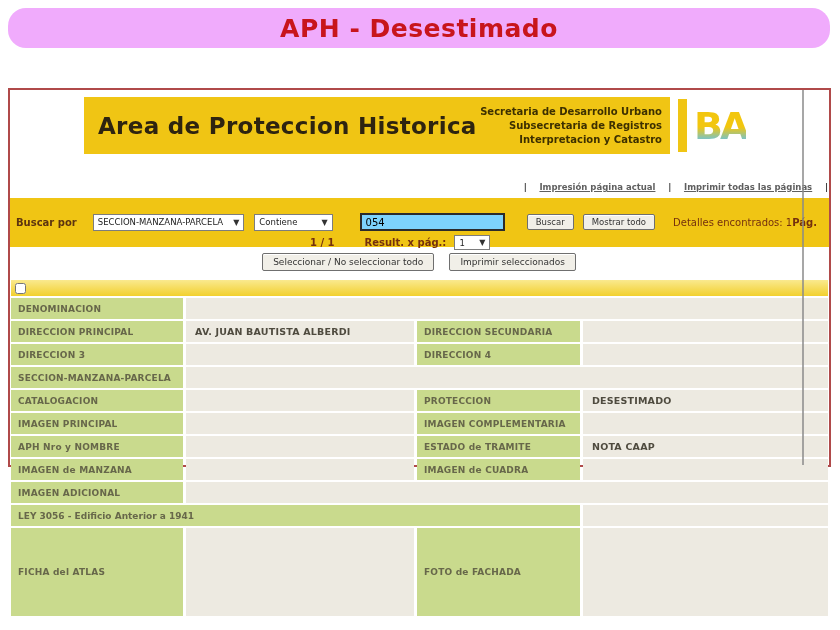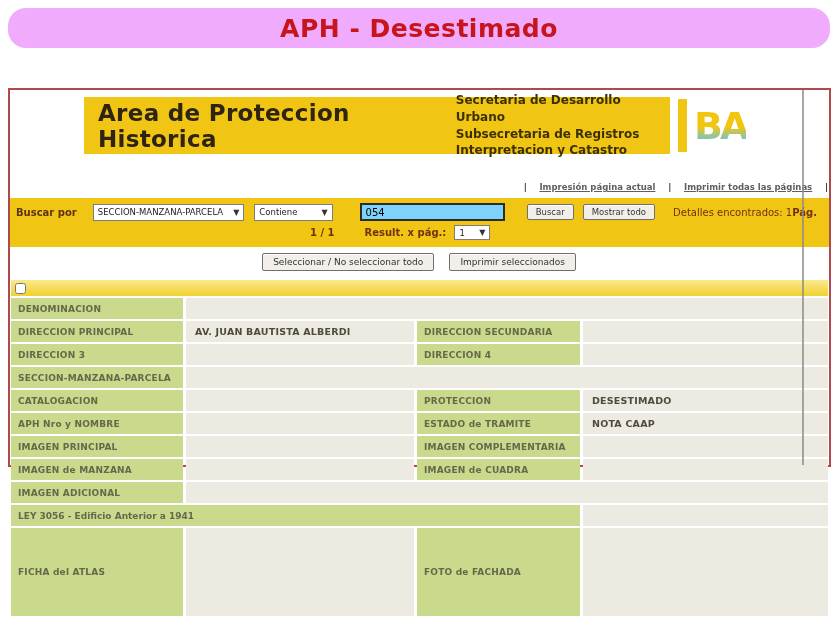--- a/index.html
+++ b/index.html
@@ -12,34 +12,34 @@
 
   
   .frame { position:absolute; left:8px; top:88px; width:823px; height:379px; border:2px solid #b04a4a; background:#ffffff; }
 
   .vline { position:absolute; left:792px; top:0; bottom:0; width:2px; background:#8a8a8a; opacity:0.75; z-index:20; }
 
   
   .hdr-bar { position:absolute; left:74px; top:7px; width:586px; height:57px; background:#f0c514;
              display:flex; align-items:center; justify-content:space-between; }
   .hdr-title { font-size:23px; font-weight:bold; color:#2e2410; padding-left:14px; letter-spacing:0.3px; }
-  .hdr-org { text-align:left; font-size:12px; font-weight:bold; color:#3d3000; line-height:1.4; padding-right:8px; }
+  .hdr-org { text-align:right; font-size:10px; font-weight:bold; color:#3d3000; line-height:1.4; padding-right:8px; }
   .hdr-sep { position:absolute; left:668px; top:9px; width:9px; height:53px; background:#f0c514; }
   .ba-logo { position:absolute; left:684px; top:10px; font-size:38px; font-weight:bold; letter-spacing:-3px;
              background:linear-gradient(180deg,#f2c60e 0%,#f2c60e 52%,#6cc3dd 78%,#bfe39a 100%);
              -webkit-background-clip:text; background-clip:text; color:transparent; line-height:52px; }
 
   
   .links { position:absolute; top:92px; left:0; width:818px; text-align:right; font-size:8.5px; color:#444; }
   .plink { color:#5f5f5f; font-weight:bold; text-decoration:underline; margin:0 10px; cursor:pointer; }
   .lsep { color:#333; font-weight:bold; }
 
   
   .search { position:absolute; top:108px; left:0; width:819px; height:49px; background:#f0c514; z-index:2; }
-  .srow1 { display:flex; align-items:center; padding-top:5px; }
+  .srow1 { display:flex; align-items:center; padding-top:15px; }
   .slabel { font-size:10px; font-weight:bold; color:#5c3410; margin-left:6px; margin-right:16px; white-space:nowrap; }
   .sel { background:#fff; border:1px solid #7d7d7d; height:17px; display:inline-flex; align-items:center;
          justify-content:space-between; padding:0 4px; font-size:8.5px; color:#222; }
   .sel-arrow { font-size:8px; color:#333; margin-left:5px; }
   .sel-field { width:176px; }
   .sel-op { width:90px; margin-left:10px; }
   .query { width:168px; height:18px; border:2px solid #2b2b2b; margin-left:27px; font-size:10px; font-weight:normal;
            padding:0 4px; font-family:"DejaVu Sans", sans-serif; background:#7dd3fc; }
   .btn3d { background:#f1efe8; border:1px solid #6f6f6f; border-radius:2px; font-size:8.5px; color:#333;
            padding:2px 8px; font-family:"DejaVu Sans", sans-serif; cursor:pointer; box-shadow:inset 0 1px 0 #fff; white-space:nowrap; }
@@ -170,33 +170,33 @@
     <div class="trow">
       <div class="cell lbl">CATALOGACION</div>
       <div class="cell val1"></div>
       <div class="cell lbl lbl2">PROTECCION</div>
       <div class="cell val2">
         <span class="vtext">DESESTIMADO</span>
       </div>
     </div>
 
     <div class="trow">
+      <div class="cell lbl">IMAGEN PRINCIPAL</div>
+      <div class="cell val1"></div>
+      <div class="cell lbl lbl2">IMAGEN COMPLEMENTARIA</div>
+      <div class="cell val2"></div>
+    </div>
+
+    <div class="trow">
       <div class="cell lbl">APH Nro y NOMBRE</div>
       <div class="cell val1"></div>
       <div class="cell lbl lbl2">ESTADO de TRAMITE</div>
       <div class="cell val2">
         <span class="vtext">NOTA CAAP</span>
       </div>
-    </div>
-
-    <div class="trow">
-      <div class="cell lbl">IMAGEN PRINCIPAL</div>
-      <div class="cell val1"></div>
-      <div class="cell lbl lbl2">IMAGEN COMPLEMENTARIA</div>
-      <div class="cell val2"></div>
     </div>
 
     <div class="trow">
       <div class="cell lbl">IMAGEN de MANZANA</div>
       <div class="cell val1"></div>
       <div class="cell lbl lbl2">IMAGEN de CUADRA</div>
       <div class="cell val2"></div>
     </div>
 
     <div class="trow">

